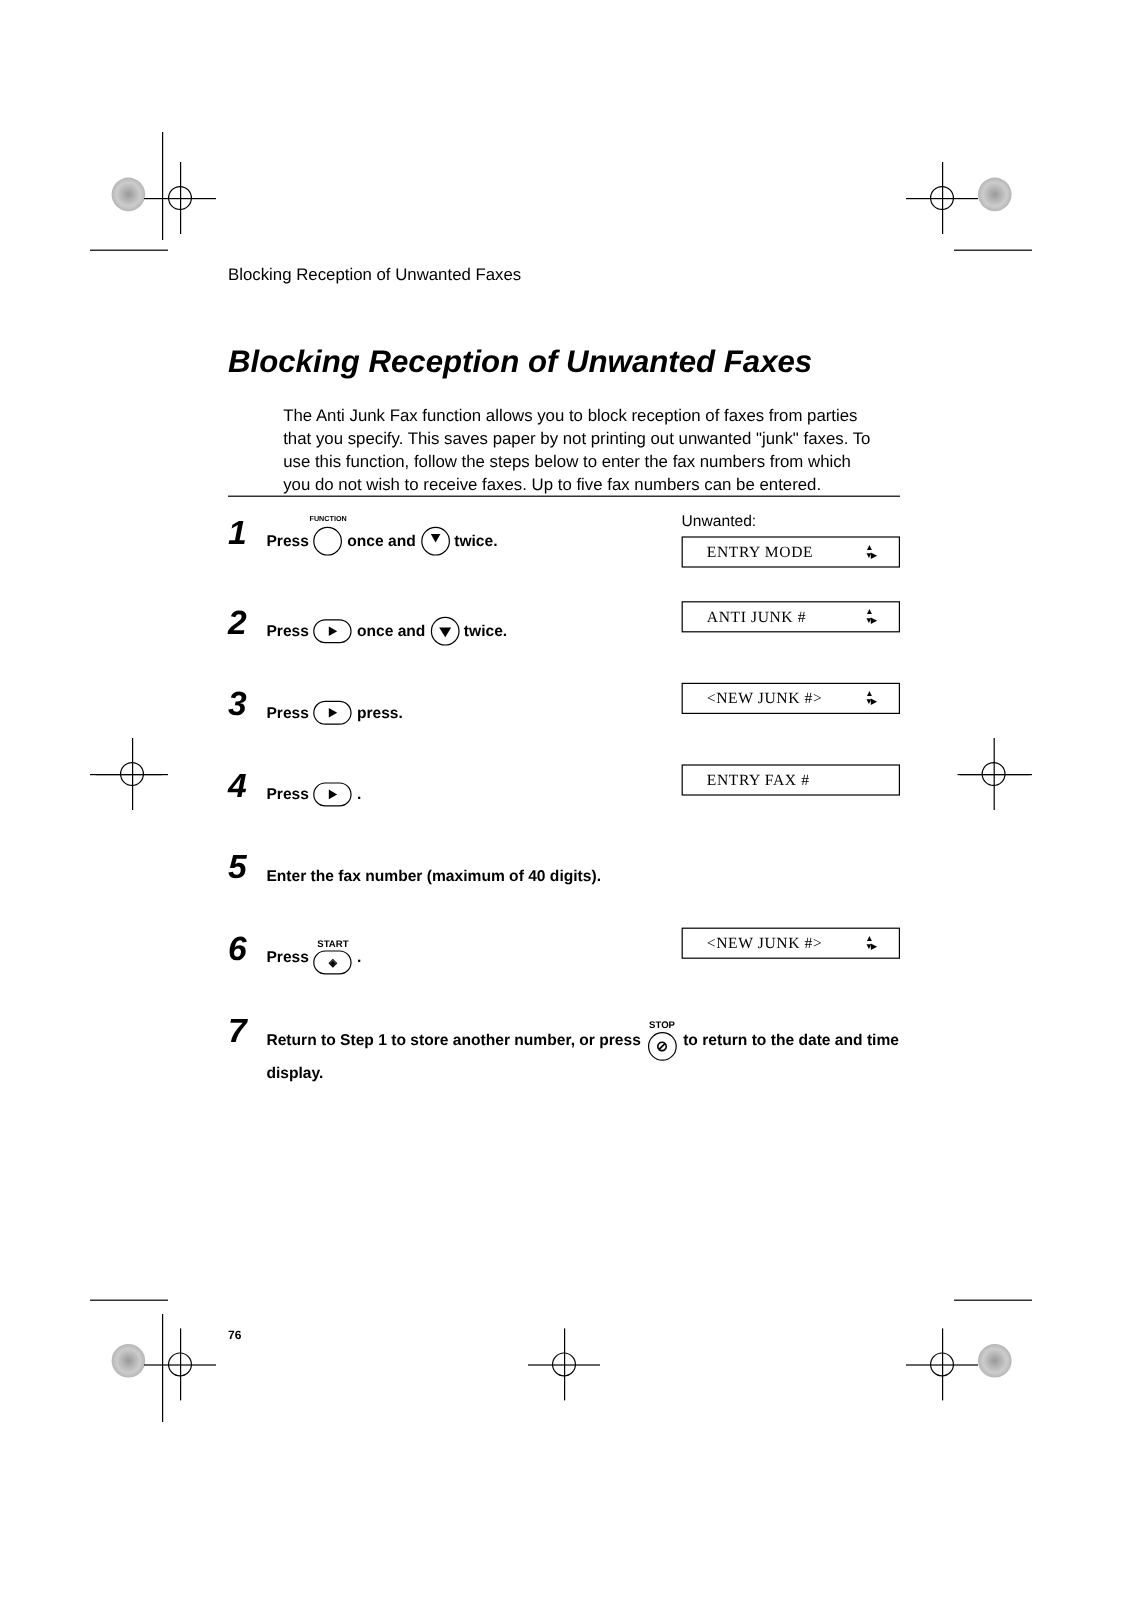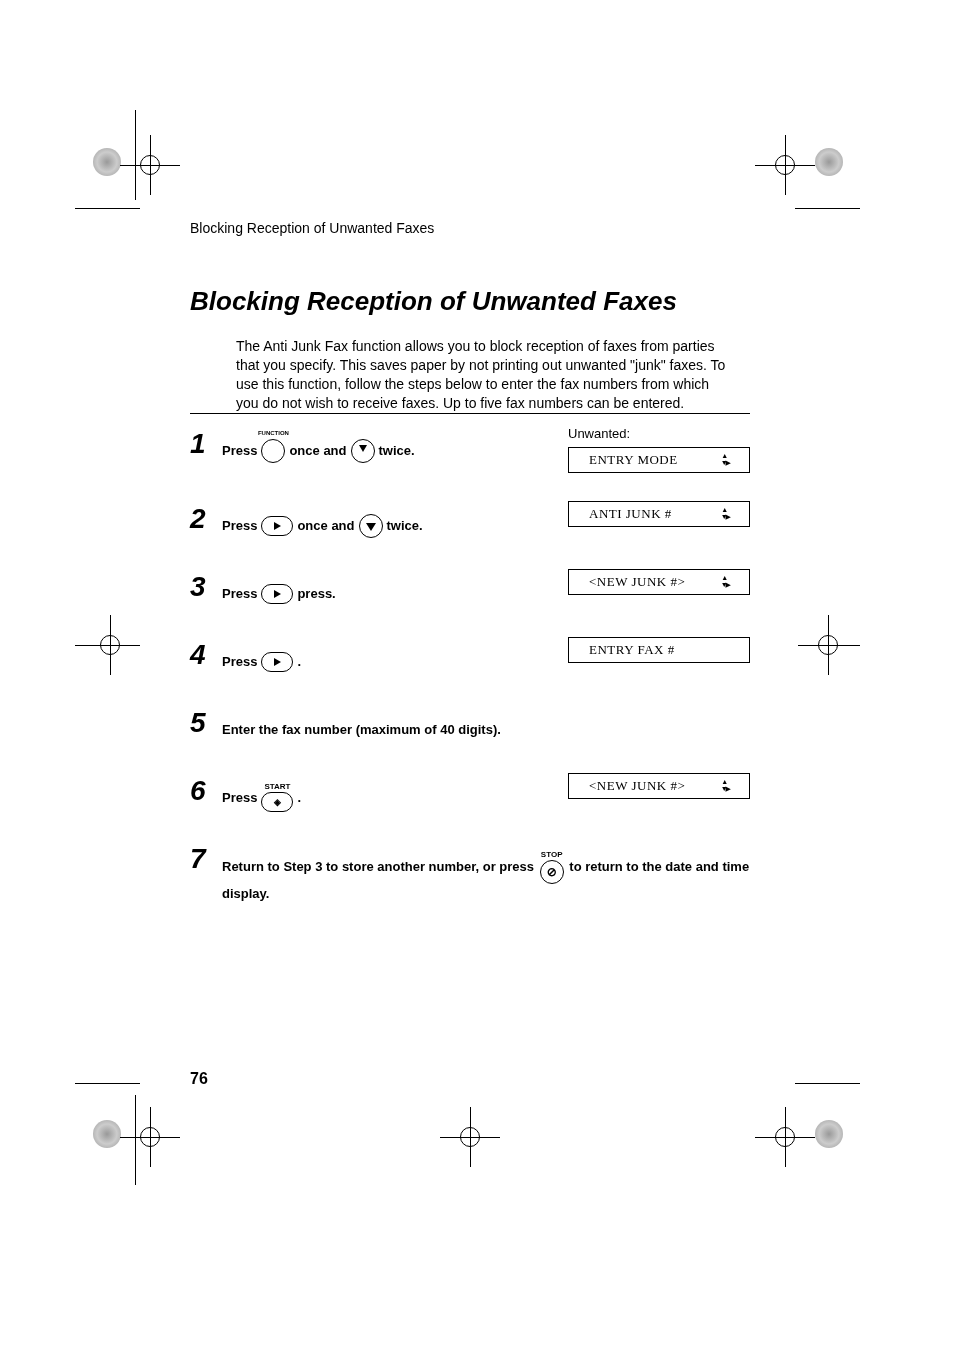--- a/index.html
+++ b/index.html
@@ -170,22 +170,22 @@
     vertical-align: middle;
     margin: 0 2px;
   }
   .stop-glyph {
     font-size: 12px;
     line-height: 1;
   }
   .page-num {
     position: absolute;
     left: 190px;
-    top: 1070px;
-    font-size: 16px;
+    top: 1108px;
+    font-size: 10px;
     font-weight: bold;
   }
 
   
   .reg {
     position: absolute;
     width: 60px;
     height: 60px;
   }
   .reg .hline {
@@ -393,21 +393,21 @@
         <div class="lcd">
           <span>&lt;NEW JUNK #&gt;</span>
           <span class="arrows"></span>
         </div>
       </div>
     </div>
 
     <div class="step" style="margin-bottom:0;">
       <div class="step-num">7</div>
       <div class="step-body wrap" style="font-weight:bold;">
-        <span>Return to Step 3 to store another number, or press</span>
+        <span>Return to Step 1 to store another number, or press</span>
         <span class="stop-inline">
           <span class="stop-label">STOP</span>
           <span class="btn-circle">
               <span class="stop-glyph">⊘</span>
             </span>
         </span>
         <span>to return to the date and time display.</span>
       </div>
     </div>
 

